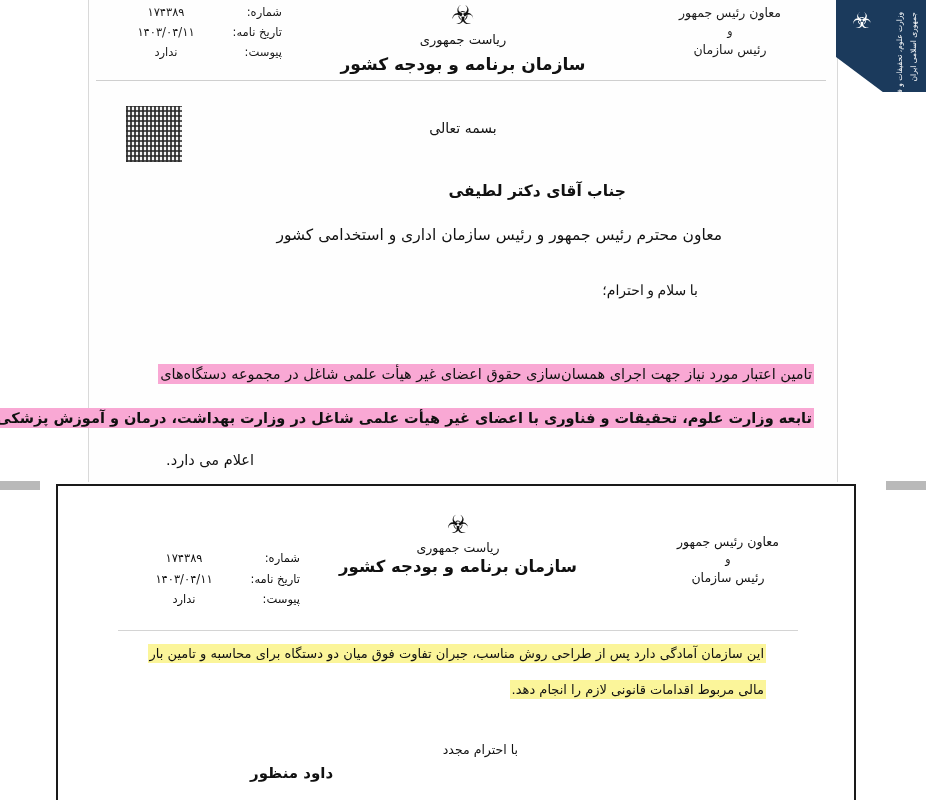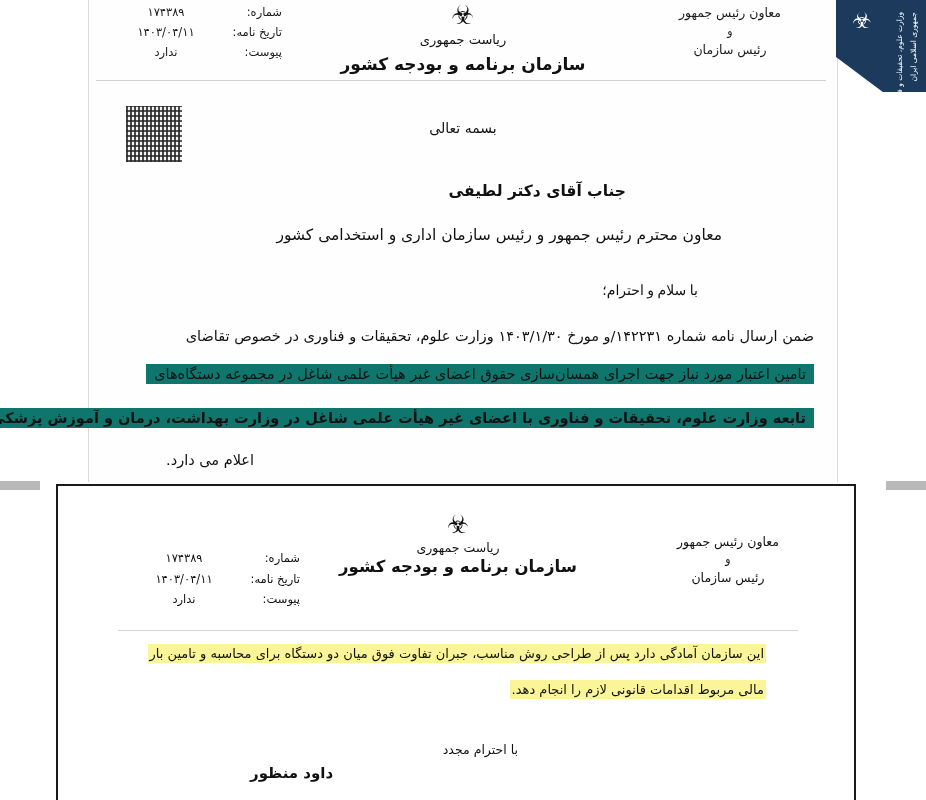--- a/index.html
+++ b/index.html
@@ -177,22 +177,22 @@
     position: absolute;
     font-size: 14.5px;
     white-space: nowrap;
   }
   #bl1 { right: 112px; top: 328px; }
   #bl2 { right: 112px; top: 366px; }
   #bl3 { right: 112px; top: 410px; font-weight: bold; }
   #bl4 { right: 672px; top: 452px; }
 
   .hl {
-    background: #0f766e;
-    padding: 2px 8px;
+    background: #f9a8d4;
+    padding: 2px 2px;
     box-decoration-break: clone;
   }
   .hl-soft { background: #fbf59a; padding: 2px 2px; }
 
   
   #letter-bottom {
     left: 56px; top: 484px;
     width: 796px; height: 316px;
     border: 2px solid #1a1a1a;
     background: #fff;
@@ -302,23 +302,20 @@
   <div id="hdr1-rule"></div>
 
   <div id="qr"></div>
 
   <div id="basmala">بسمه تعالی</div>
 
   <div id="addr1">جناب آقای دکتر لطیفی</div>
   <div id="addr2">معاون محترم رئیس جمهور و رئیس سازمان اداری و استخدامی کشور</div>
   <div id="salut">با سلام و احترام؛</div>
 
-  <div class="body-line" id="bl1">
-    <span>ضمن ارسال نامه شماره ۱۴۲۲۳۱/و مورخ ۱۴۰۳/۱/۳۰ وزارت علوم، تحقیقات و فناوری در خصوص تقاضای</span>
-  </div>
   <div class="body-line" id="bl2">
     <span class="hl">تامین اعتبار مورد نیاز جهت اجرای همسان‌سازی حقوق اعضای غیر هیأت علمی شاغل در مجموعه دستگاه‌های</span>
   </div>
   <div class="body-line" id="bl3">
     <span class="hl">تابعه وزارت علوم، تحقیقات و فناوری با اعضای غیر هیأت علمی شاغل در وزارت بهداشت، درمان و آموزش پزشکی</span>
   </div>
   <div class="body-line" id="bl4">
     <span>اعلام می دارد.</span>
   </div>
 </div>

